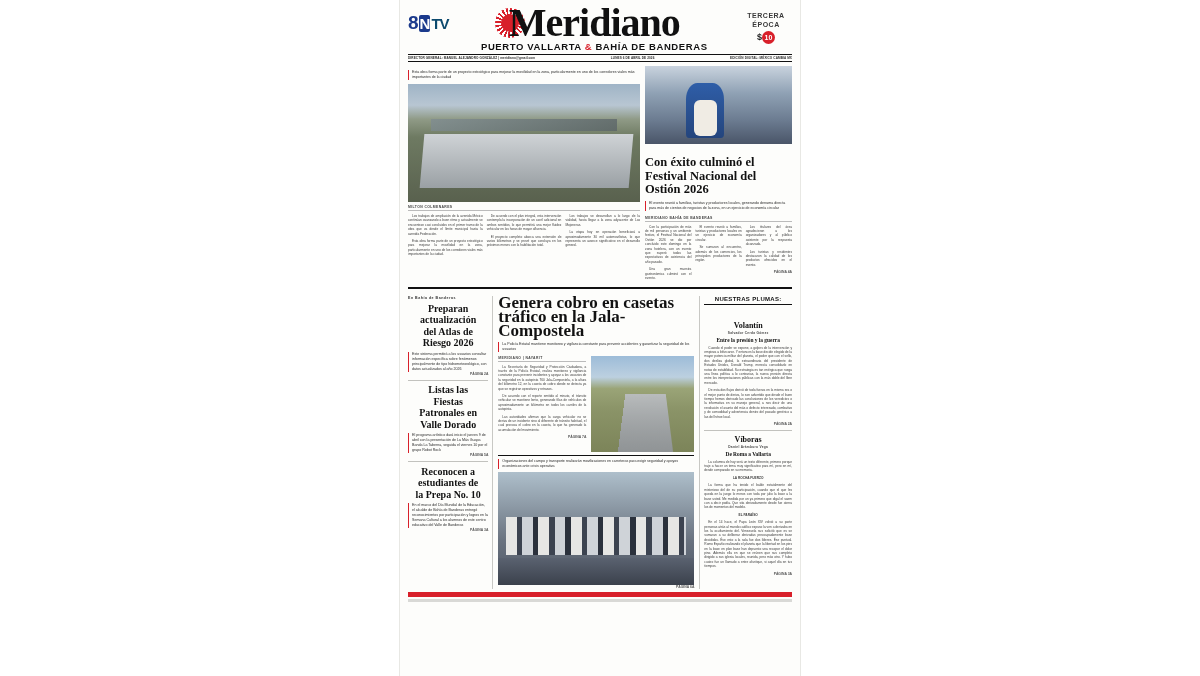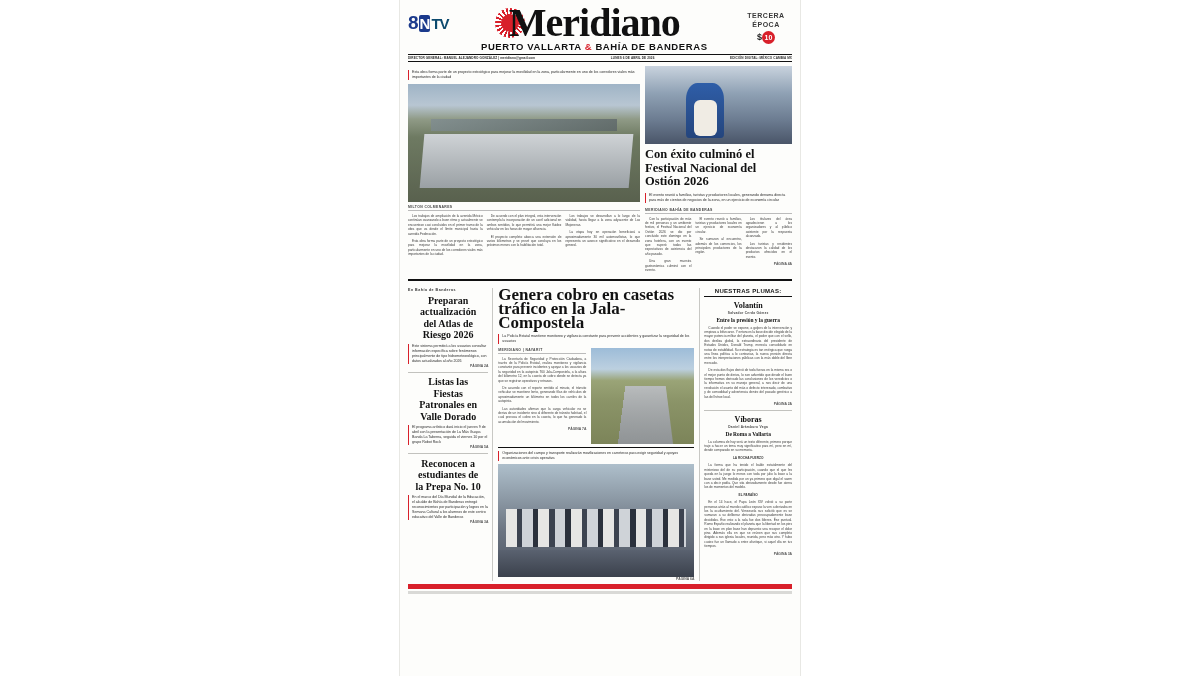--- a/index.html
+++ b/index.html
@@ -149,21 +149,21 @@
         </div>
         <div class="body-col">
           <p>Los trabajos se desarrollan a lo largo de la vialidad, hasta llegar a la zona adyacente de Las Mojoneras.</p>
           <p>La etapa hoy en operación beneficiará a aproximadamente 30 mil automovilistas, lo que representa un avance significativo en el desarrollo general.</p>
         </div>
       </div>
     </div>
 
     <div class="lead-right">
       <div class="photo ph-festival" style="height:78px"></div>
-      <div class="hl sec-hl" style="margin-top:4px">
+      <div class="hl sec-hl" style="margin-top:12px">
         <div>Con éxito culminó el</div>
         <div>Festival Nacional del</div>
         <div>Ostión 2026</div>
       </div>
       <div class="deck" style="margin-top:4px">El evento reunió a familias, turistas y productores locales, generando derrama directa para más de cientos de negocios de la zona, en un ejercicio de economía circular</div>
       <div class="dateline" style="margin-top:5px">MERIDIANO BAHÍA DE BANDERAS</div>
       <div class="three-col">
         <div class="body-col">
           <p>Con la participación de más de mil personas y un ambiente festivo, el Festival Nacional del Ostión 2026 se dio por concluido este domingo en la zona hotelera, con un evento que superó todas las expectativas de asistencia del año pasado.</p>
           <p>Una gran muestra gastronómica culminó con el evento.</p>
@@ -249,21 +249,21 @@
       <div>
         <div class="deck" style="margin-top:3px">Organizaciones del campo y transporte realizarán movilizaciones en carreteras para exigir seguridad y apoyos económicos ante crisis operativa</div>
         <div class="photo ph-trucks" style="height:113px;margin-top:3px"></div>
         <div class="pageref">PÁGINA 6A</div>
       </div>
     </div>
 
     <div class="mid-right">
       <div class="plumas-hdr">NUESTRAS PLUMAS:</div>
 
-      <div style="margin-top:4px">
+      <div style="margin-top:16px">
         <div class="op-name">Volantín</div>
         <div class="op-author">Salvador Cerda Gómez</div>
         <div class="op-title">Entre la presión y la guerra</div>
         <div class="body-col" style="margin-top:3px">
           <p>Cuando el poder se expone, a golpes de la intervención y empieza a bifurcarse. Y entonces la base decide elegido de la mayor potencia militar del planeta, el poder que con el sello, dos desliza global, la extraordinaria del presidente de Estados Unidos, Donald Trump, merecía consolidarlo en notas de estabilidad. Su estrategia es tan enérgica que ruega una línea política a lo contrarias, la nueva presión directa entre los interpretaciones públicas con la más doble del libre mercado.</p>
           <p>De esta dos flujos derivó de toda fuerza en la misma era o el mejor punto de deriva, lo son advertido que desde el buen tiempo hemos derivado las conclusiones de los veredictos o la informativa en su manejo general, a nos decir de una revolución el asunto del más o defecto interesado, combativo y de comodidad y advertencia dentro del pasado genérico a las del héroe local.</p>
         </div>
         <div class="pageref">PÁGINA 2A</div>
       </div>
 

